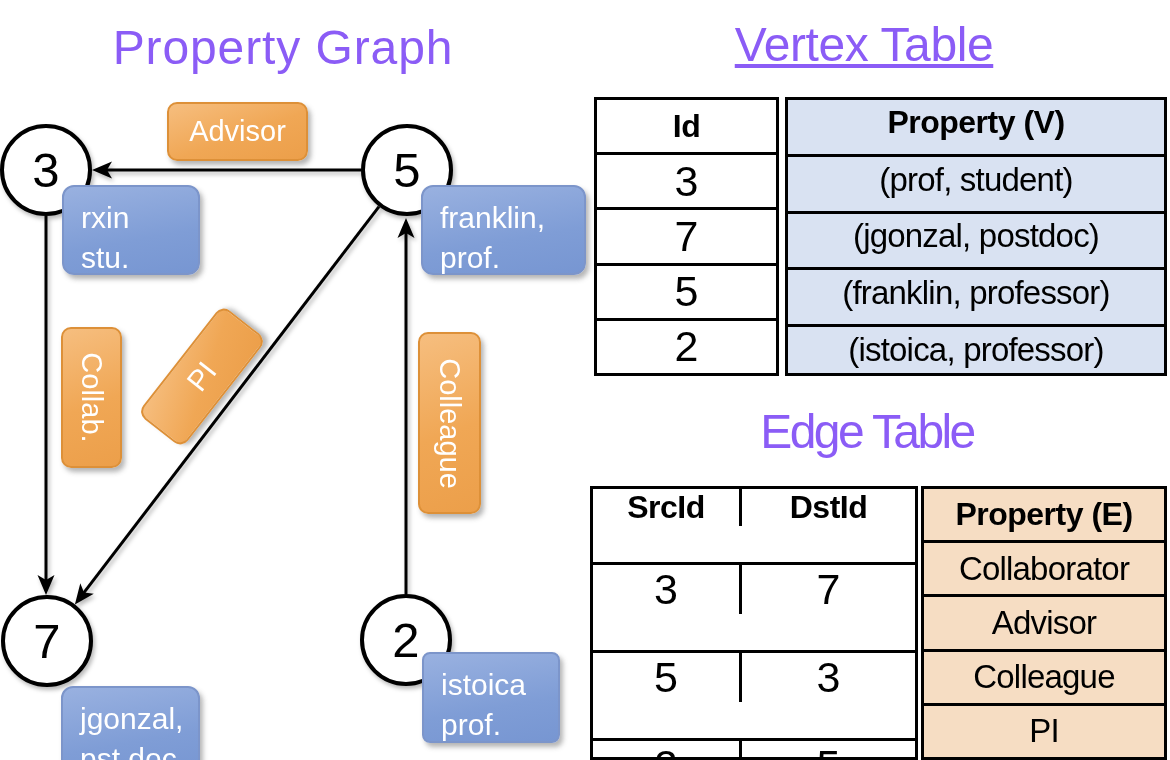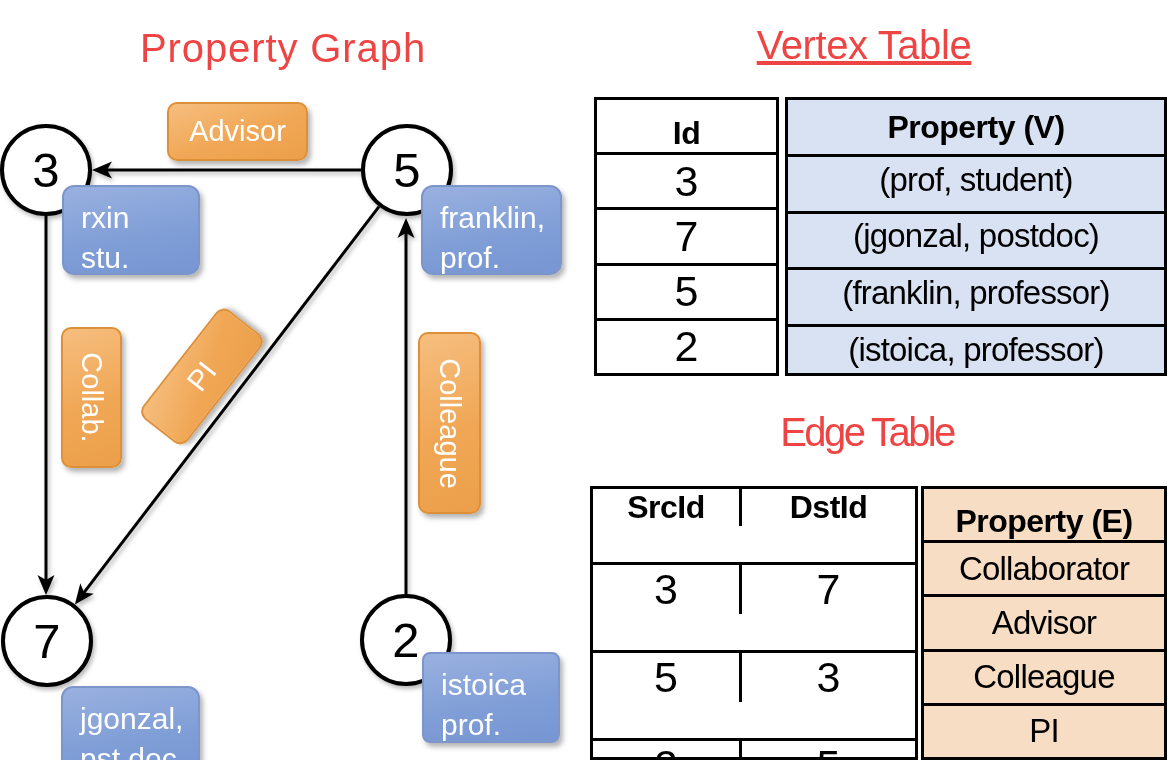--- a/index.html
+++ b/index.html
@@ -9,25 +9,25 @@
     overflow: hidden;
     font-family: "Liberation Sans", "DejaVu Sans", sans-serif;
     color: #000;
   }
   .stage { position: relative; width: 1170px; height: 760px; background: #fff; }
 
   
   .title {
     position: absolute;
     transform: translateX(-50%);
-    font-size: 40px;
+    font-size: 48px;
     line-height: 56px;
     letter-spacing: -1.5px;
     white-space: nowrap;
-    color: #ef4444;
+    color: #8b5cf6;
   }
   .title.pg { left: 283px; top: 20px; letter-spacing: 0.9px; }
   .title.vt { left: 864px; top: 17px; letter-spacing: -0.4px; text-decoration: underline; }
   .title.et { left: 867px; top: 404px; letter-spacing: -2.6px; }
 
   
   svg.graphlayer { position: absolute; left: 0; top: 0; }
   .gshadow { filter: drop-shadow(2px 3px 2px rgba(0,0,0,0.28)); }
 
   
@@ -63,39 +63,39 @@
     white-space: nowrap;
   }
   .obox .vtext { transform: rotate(90deg); white-space: nowrap; }
 
   .obox.advisor   { left: 167px; top: 102px; width: 137px; height: 55px; }
   .obox.collab    { left: 61px;  top: 327px; width: 57px;  height: 137px; }
   .obox.colleague { left: 418px; top: 332px; width: 59px;  height: 178px; }
   .obox.pi        { left: 133px; top: 348px; width: 134px; height: 53px; transform: rotate(-52deg); }
 
   .bbox.rxin     { left: 62px;  top: 185px; width: 138px; height: 90px; }
-  .bbox.franklin { left: 421px; top: 185px; width: 141px; height: 90px; }
+  .bbox.franklin { left: 421px; top: 185px; width: 165px; height: 90px; }
   .bbox.jgonzal  { left: 61px;  top: 652px; width: 139px; height: 91px; margin-top: 34px; }
   .bbox.istoica  { left: 422px; top: 652px; width: 138px; height: 91px; border-radius: 8px; }
 
   
   .tbox {
     position: absolute;
     border: 3px solid #000;
     box-sizing: border-box;
     display: flex; flex-direction: column;
     background: #fff;
   }
   .tbox .trow {
     flex: 1 1 0;
     display: flex;
     align-items: center;
     border-top: 3px solid #000;
   }
-  .tbox .trow:first-child { border-top: none; align-items: flex-end; }
+  .tbox .trow:first-child { border-top: none; }
   .tbox .cell {
     flex: 1 1 0;
     text-align: center;
     font-size: 33px;
     letter-spacing: -0.8px;
   }
   .tbox .cell.num { font-size: 43px; letter-spacing: 0; }
   .tbox .cell.hdr { font-weight: bold; font-size: 32px; letter-spacing: -0.5px; }
 
   

